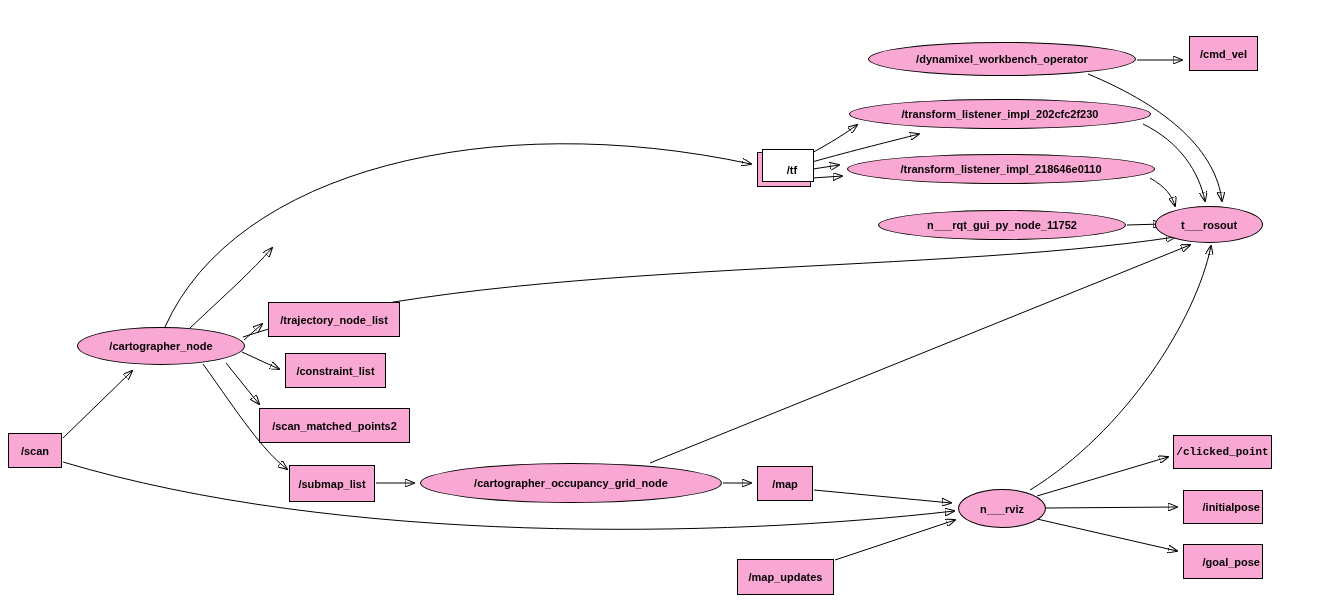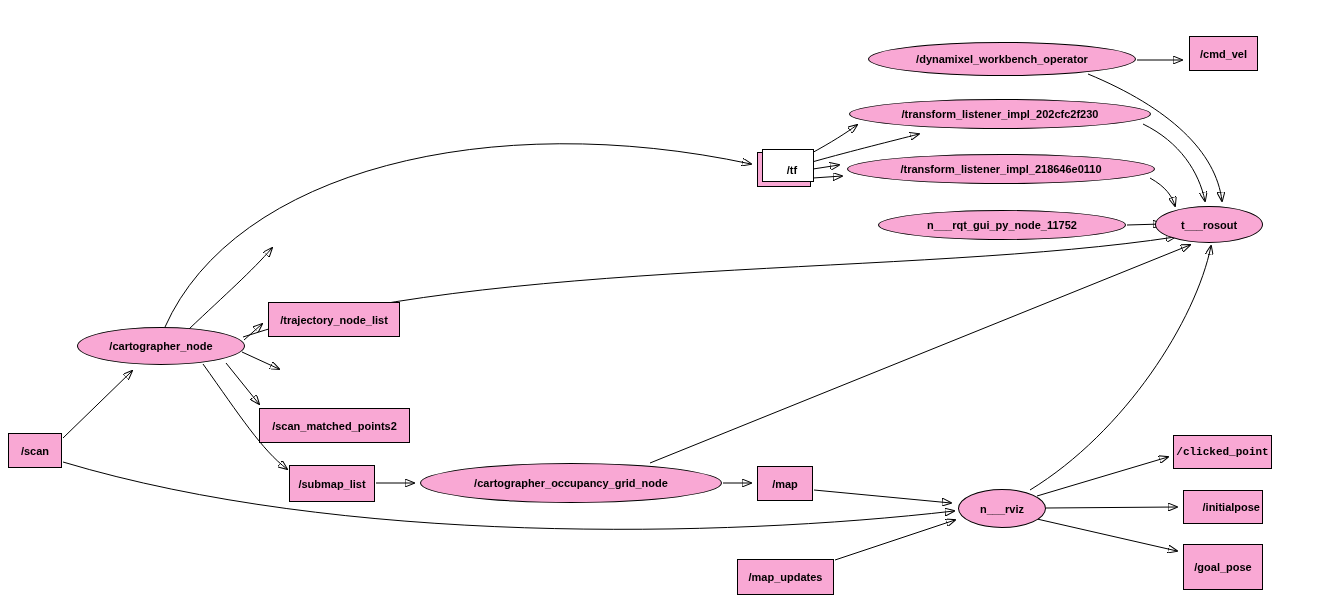--- a/index.html
+++ b/index.html
@@ -77,20 +77,23 @@
 
   <div class="node ellipse" style="left:77px;top:327px;width:168px;height:38px;">
     <span class="lbl">/cartographer_node</span>
   </div>
 
 
   <div class="node" style="left:268px;top:302px;width:132px;height:35px;">
     <span class="lbl">/trajectory_node_list</span>
   </div>
 
+  <div class="node" style="left:285px;top:353px;width:101px;height:35px;">
+    <span class="lbl">/constraint_list</span>
+  </div>
 
   <div class="node" style="left:259px;top:408px;width:151px;height:35px;">
     <span class="lbl">/scan_matched_points2</span>
   </div>
 
   <div class="node" style="left:289px;top:465px;width:86px;height:37px;">
     <span class="lbl">/submap_list</span>
   </div>
 
   <div class="node ellipse" style="left:420px;top:463px;width:302px;height:40px;text-align:center;">
@@ -110,21 +113,21 @@
   </div>
 
   <div class="node" style="left:1173px;top:435px;width:99px;height:34px;font-family:Liberation Mono, monospace;">
     <span class="lbl">/clicked_point</span>
   </div>
 
   <div class="node" style="left:1183px;top:490px;width:80px;height:34px;justify-content:flex-end;">
     <span class="lbl">/initialpose</span>
   </div>
 
-  <div class="node" style="left:1183px;top:544px;width:80px;height:46px;">
+  <div class="node" style="left:1183px;top:544px;width:80px;height:35px;justify-content:flex-end;">
     <span class="lbl">/goal_pose</span>
   </div>
 
   <div class="node box3d" style="left:757px;top:152px;width:54px;height:35px;">
     <span class="lbl">/tf</span>
   </div>
 
   <div class="node ellipse" style="left:868px;top:42px;width:268px;height:34px;">
     <span class="lbl">/dynamixel_workbench_operator</span>
   </div>

